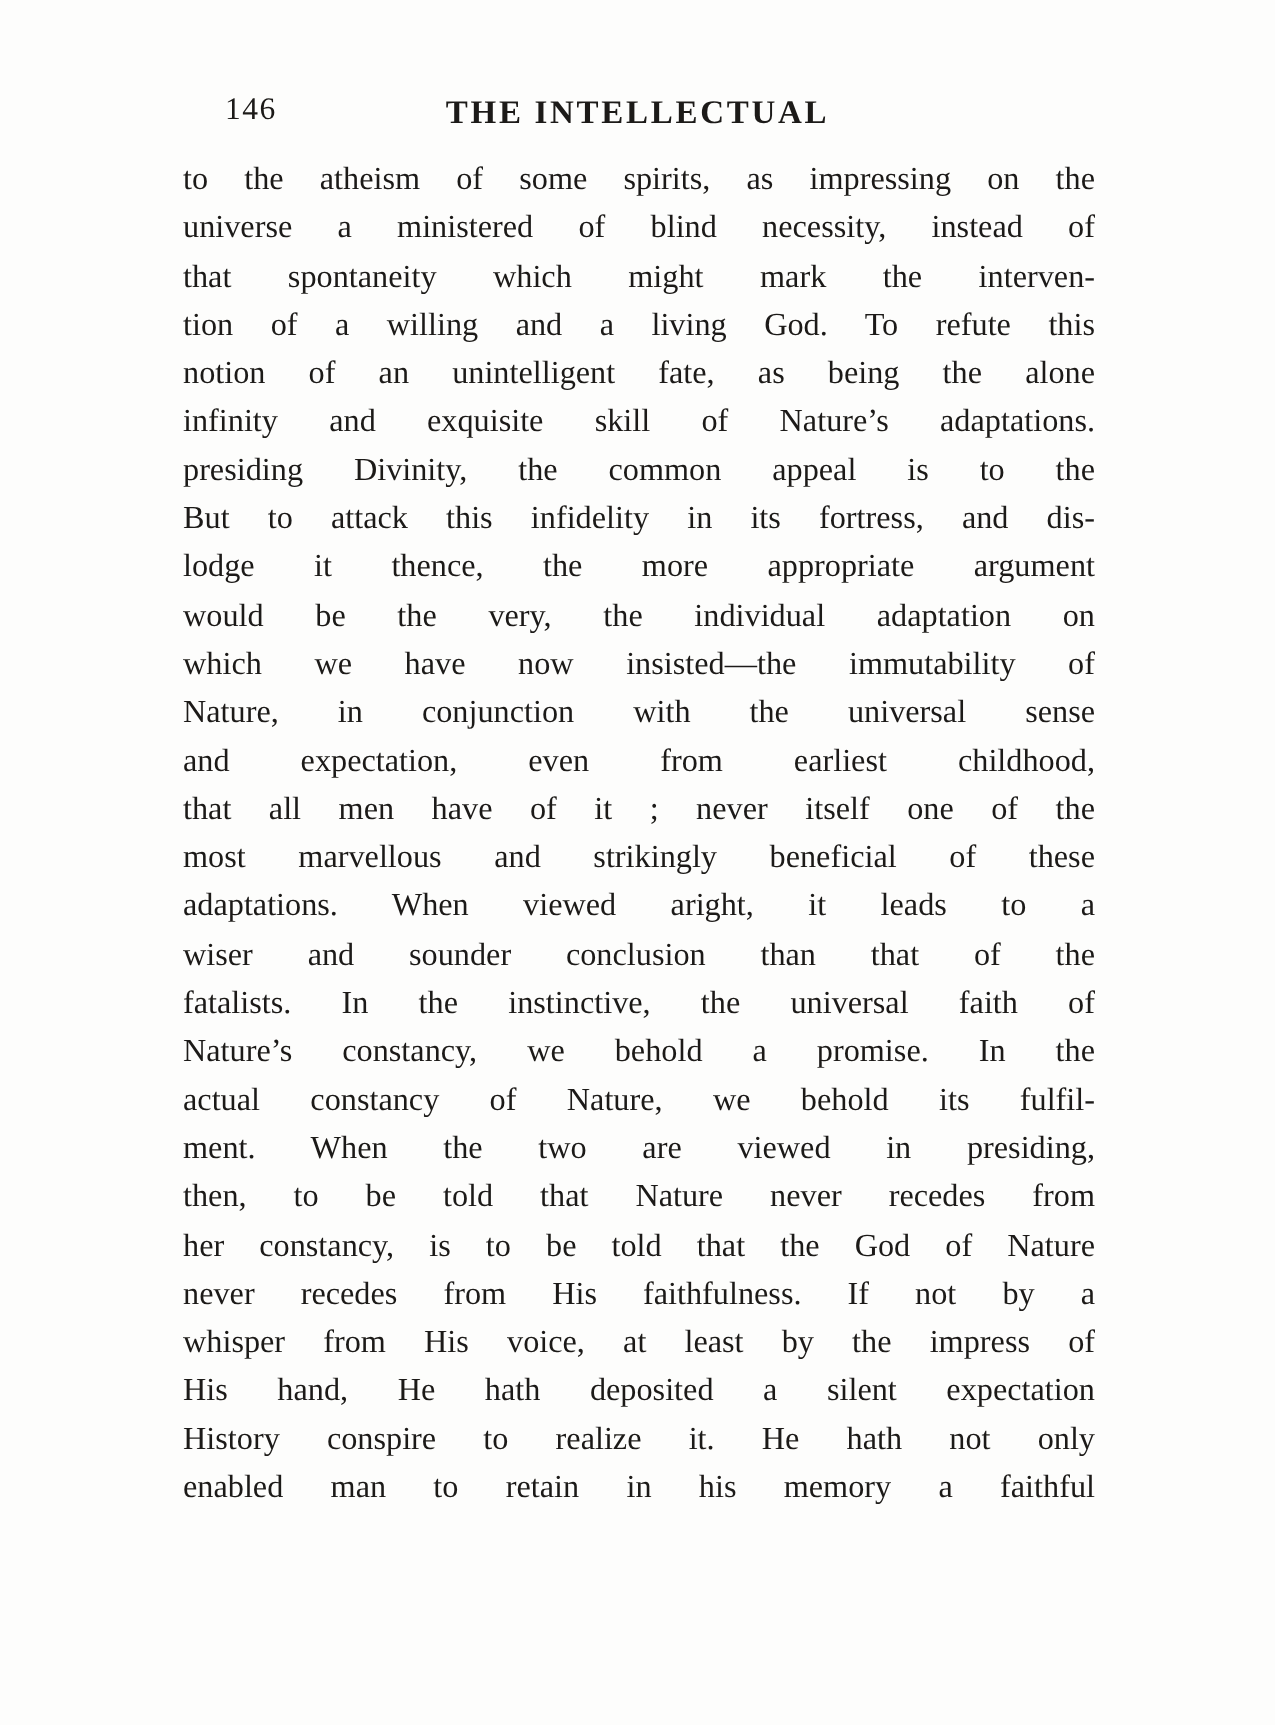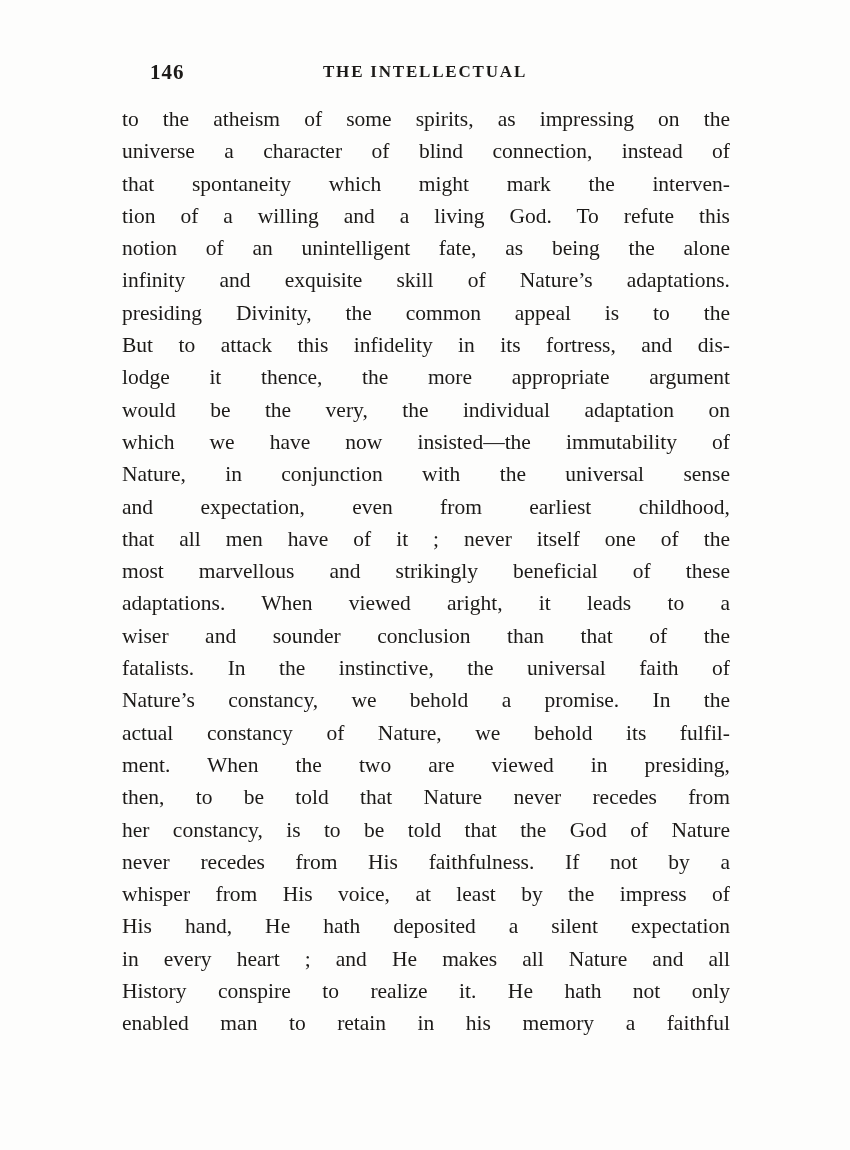--- a/index.html
+++ b/index.html
@@ -21,27 +21,27 @@
     top: 60px;
     left: 0;
     width: 100%;
     height: 30px;
   }
   .page-number {
     position: absolute;
     left: 150px;
     top: 0;
     font-size: 21px;
-    font-weight: bold;
+    font-weight: normal;
     letter-spacing: 1px;
   }
   .running-title {
     width: 100%;
     text-align: center;
-    font-size: 17px;
+    font-size: 22px;
     font-weight: bold;
     letter-spacing: 1.8px;
     padding-top: 2px;
   }
   .text-block {
     position: absolute;
     top: 103px;
     left: 122px;
     width: 608px;
   }
@@ -63,21 +63,21 @@
 
 <div class="page">
   <div class="header">
     <span class="page-number">146</span>
     <div class="running-title">THE INTELLECTUAL</div>
   </div>
 
   <div class="text-block">
 
       <div class="line">to the atheism of some spirits, as impressing on the</div>
-      <div class="line">universe a character of blind connection, instead of</div>
+      <div class="line">universe a ministered of blind necessity, instead of</div>
       <div class="line">that spontaneity which might mark the interven-</div>
       <div class="line">tion of a willing and a living God. To refute this</div>
       <div class="line">notion of an unintelligent fate, as being the alone</div>
       <div class="line">infinity and exquisite skill of Nature’s adaptations.</div>
       <div class="line">presiding Divinity, the common appeal is to the</div>
       <div class="line">But to attack this infidelity in its fortress, and dis-</div>
       <div class="line">lodge it thence, the more appropriate argument</div>
       <div class="line">would be the very, the individual adaptation on</div>
       <div class="line">which we have now insisted—the immutability of</div>
       <div class="line">Nature, in conjunction with the universal sense</div>
@@ -88,17 +88,16 @@
       <div class="line">wiser and sounder conclusion than that of the</div>
       <div class="line">fatalists. In the instinctive, the universal faith of</div>
       <div class="line">Nature’s constancy, we behold a promise. In the</div>
       <div class="line">actual constancy of Nature, we behold its fulfil-</div>
       <div class="line">ment. When the two are viewed in presiding,</div>
       <div class="line">then, to be told that Nature never recedes from</div>
       <div class="line">her constancy, is to be told that the God of Nature</div>
       <div class="line">never recedes from His faithfulness. If not by a</div>
       <div class="line">whisper from His voice, at least by the impress of</div>
       <div class="line">His hand, He hath deposited a silent expectation</div>
-      <div class="line">in every heart ; and He makes all Nature and all</div>
       <div class="line">History conspire to realize it. He hath not only</div>
       <div class="line">enabled man to retain in his memory a faithful</div>
     </div>
 </div>
 
 </body></html>

